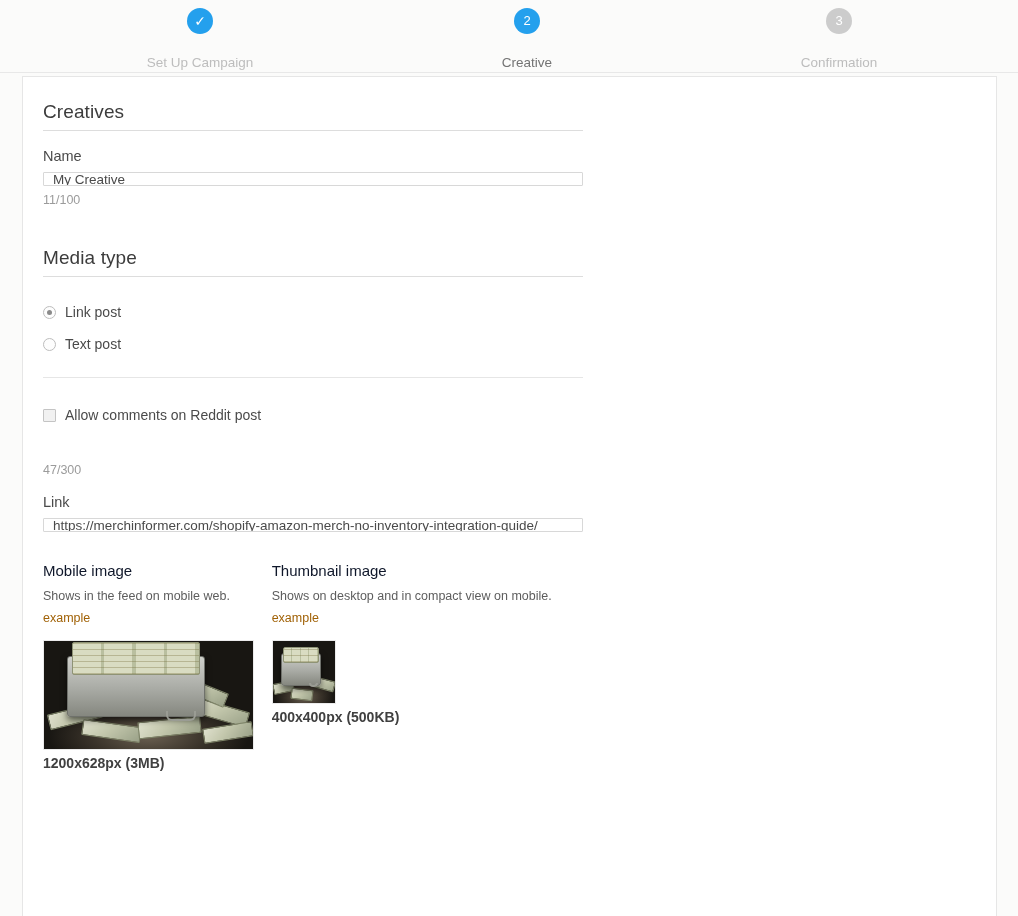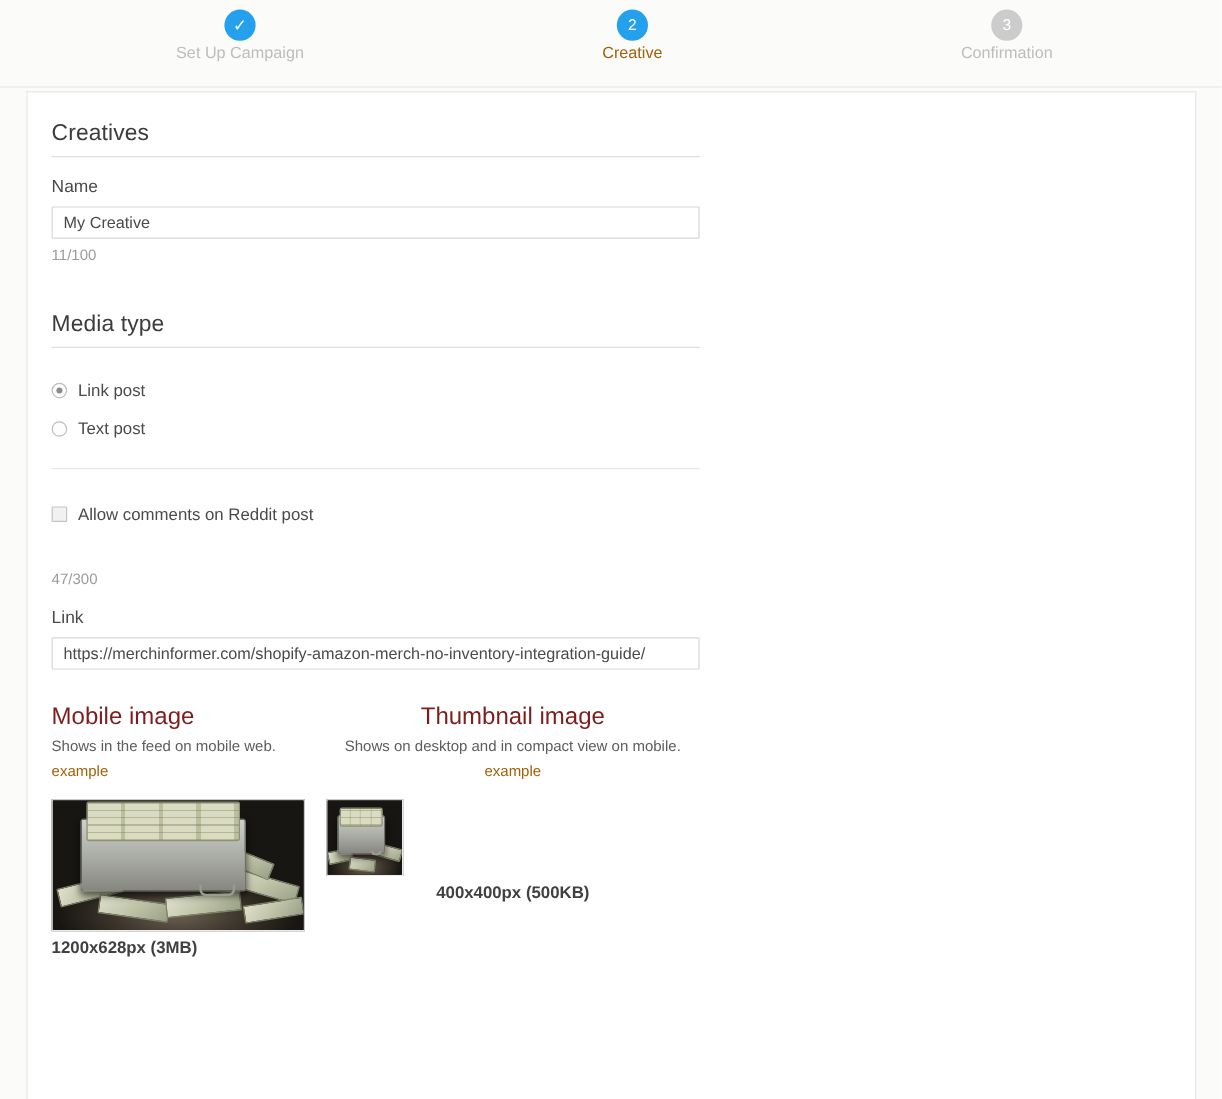--- a/index.html
+++ b/index.html
@@ -49,26 +49,26 @@
   .step-circle.done,
   .step-circle.active { background: #24a0ed; }
   .step-circle.todo { background: #cccccc; }
   .step-circle .check {
     display: block;
     font-size: 14px;
     line-height: 26px;
   }
 
   .step-label {
-    margin-top: 2px;
+    margin-top: 21px;
     font-size: 13.5px;
     line-height: 16px;
   }
   .step-label.muted { color: #bdbdbd; }
-  .step-label.current { color: #a16207; }
+  .step-label.current { color: #737373; }
 
   
   .card {
     position: absolute;
     left: 22px;
     top: 76px;
     width: 975px;
     min-height: 860px;
     background: #ffffff;
     border: 1px solid #e6e6e6;
@@ -95,21 +95,21 @@
   
   .field-label {
     font-size: 14.5px;
     color: #4a4a4a;
     margin: 16px 0 7px 0;
     line-height: 18px;
   }
   .text-input {
     display: block;
     width: 540px;
-    height: 27px;
+    height: 14px;
     padding: 3px 9px;
     font-size: 13.5px;
     font-family: "Liberation Sans", sans-serif;
     color: #4a4a4a;
     background: #ffffff;
     border: 1px solid #d8d8d8;
     border-radius: 1px;
     outline: none;
   }
   .counter {
@@ -172,24 +172,24 @@
     margin: 22px 0 0 0;
   }
   .checkbox-block { margin-top: 26px; }
 
   
   .img-cols {
     display: flex;
     margin-top: 30px;
   }
   .img-col { width: 235px; }
-  .img-col.second { width: 320px; text-align: center; }
+  .img-col.second { width: 320px; }
   .img-title {
-    font-size: 20px;
-    color: #7f1d1d;
+    font-size: 15px;
+    color: #0f172a;
     margin: 0 0 9px 0;
     line-height: 18px;
   }
   .img-desc {
     font-size: 12.5px;
     color: #5d5d5d;
     margin: 0 0 4px 0;
     line-height: 15px;
   }
   .img-link {

